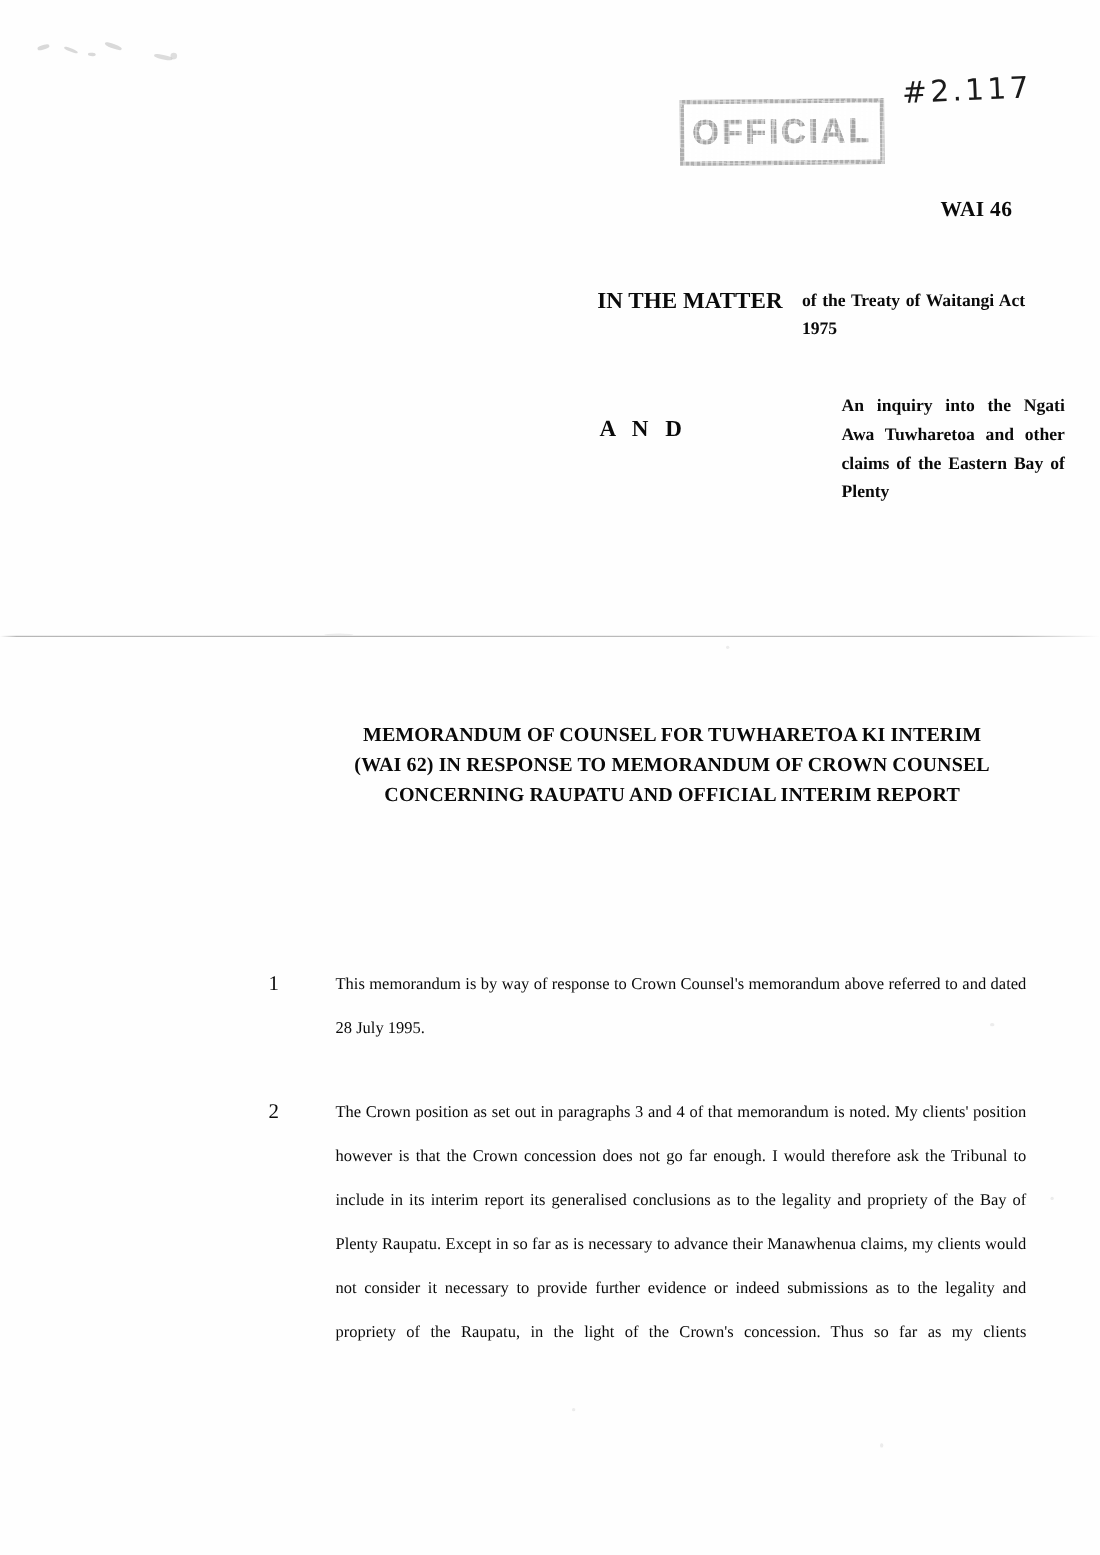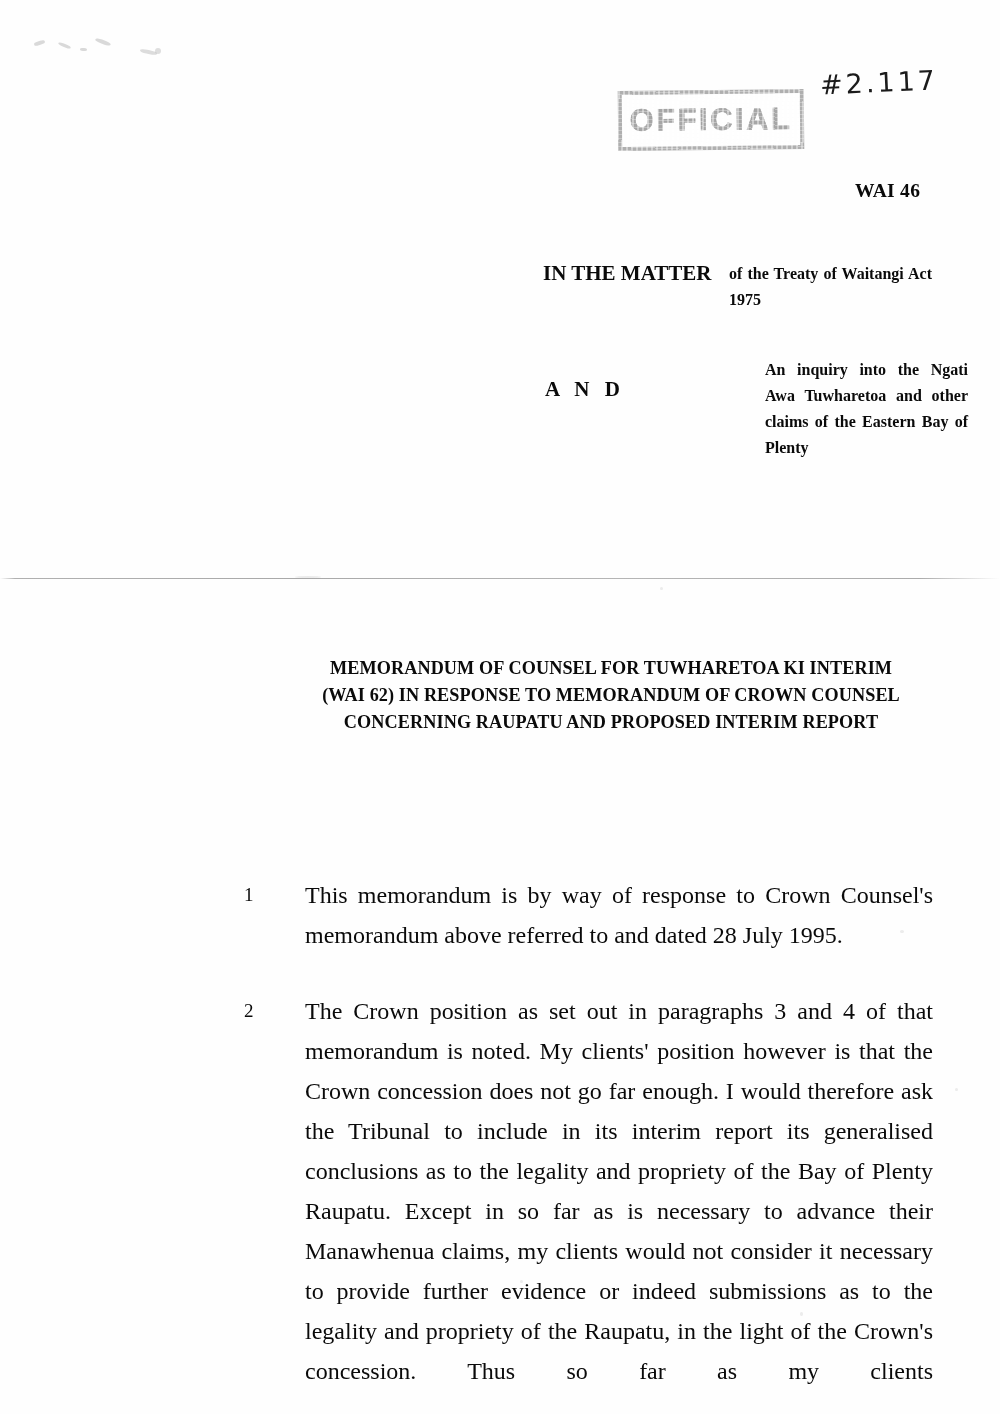--- a/index.html
+++ b/index.html
@@ -175,21 +175,21 @@
   .para-num {
     position: absolute;
     left: 4px;
     top: 0;
     width: 40px;
     font-size: 19px;
     line-height: 40px;
   }
   .para-text {
     margin-left: 65px;
-    font-size: 24px;
+    font-size: 15px;
     line-height: 40px;
     text-align: justify;
     text-align-last: left;
     width: 628px;
   }
   .para-text.last-clipped { text-align-last: justify; }
 </style>
 </head>
 <body>
 
@@ -217,21 +217,21 @@
   <div class="matter-label" id="matter-label-2">A N D</div>
   <div class="matter-text" id="matter-text-2">An inquiry into the Ngati Awa Tuwharetoa and other claims of the Eastern Bay of Plenty</div>
 
   <div class="scan-rule"></div>
   <div class="speck" style="left:295px;top:576px;width:26px;height:2px;"></div>
   <div class="speck" style="left:660px;top:587px;width:3px;height:3px;"></div>
 
   <div class="doc-heading">
     <span class="hl">MEMORANDUM OF COUNSEL FOR TUWHARETOA KI INTERIM</span>
     <span class="hl">(WAI 62) IN RESPONSE TO MEMORANDUM OF CROWN COUNSEL</span>
-    <span class="hl">CONCERNING RAUPATU AND PROPOSED INTERIM REPORT</span>
+    <span class="hl">CONCERNING RAUPATU AND OFFICIAL INTERIM REPORT</span>
   </div>
 
   <div class="body-block">
 
     <div class="para">
       <span class="para-num">1</span>
       <div class="para-text">This memorandum is by way of response to Crown Counsel's memorandum above referred to and dated 28 July 1995.</div>
     </div>
 
     <div class="para">

